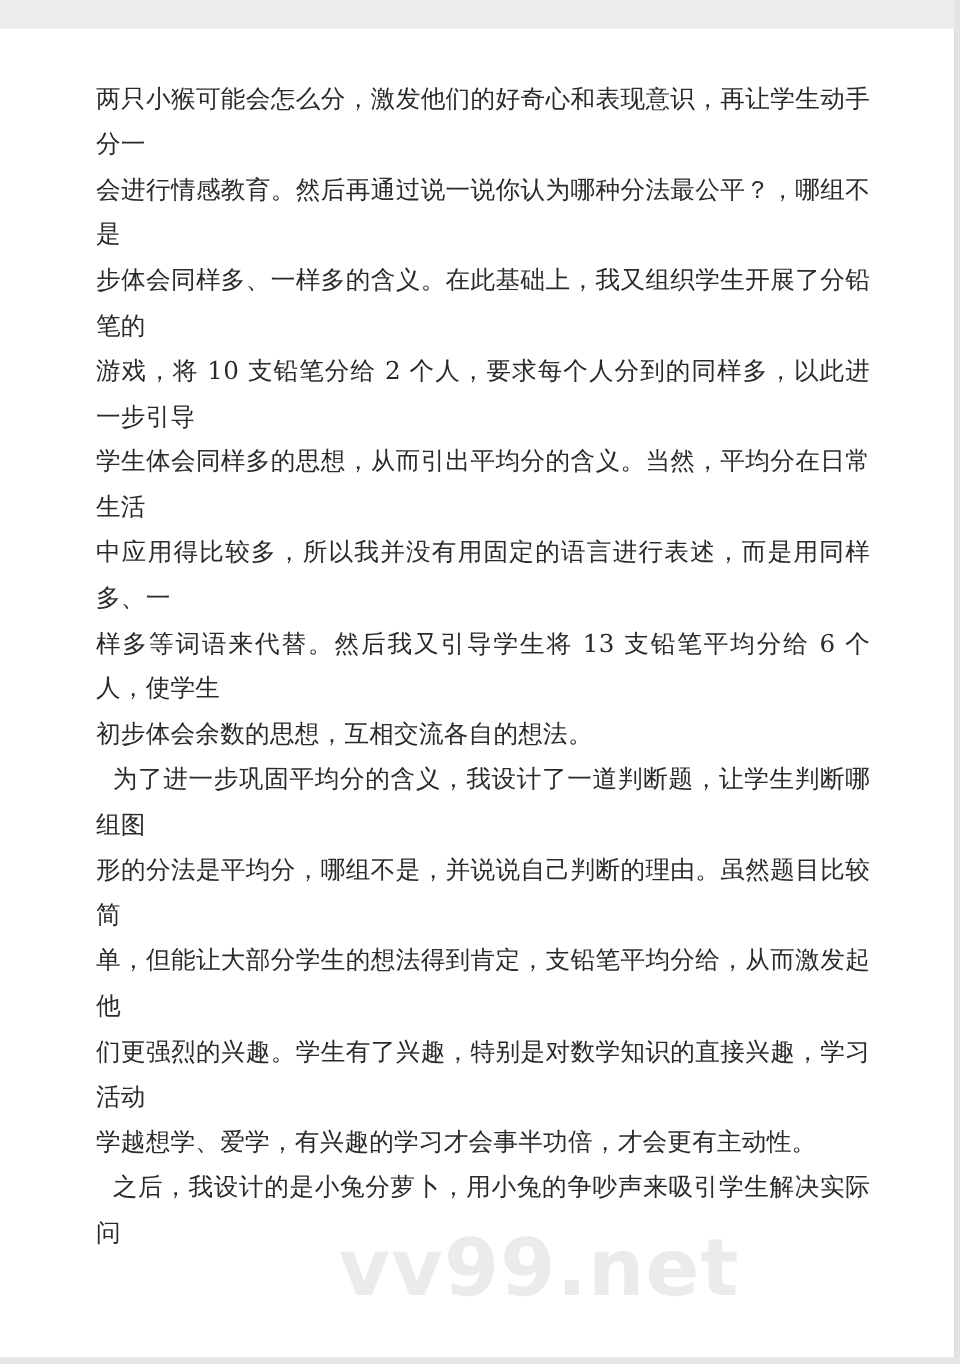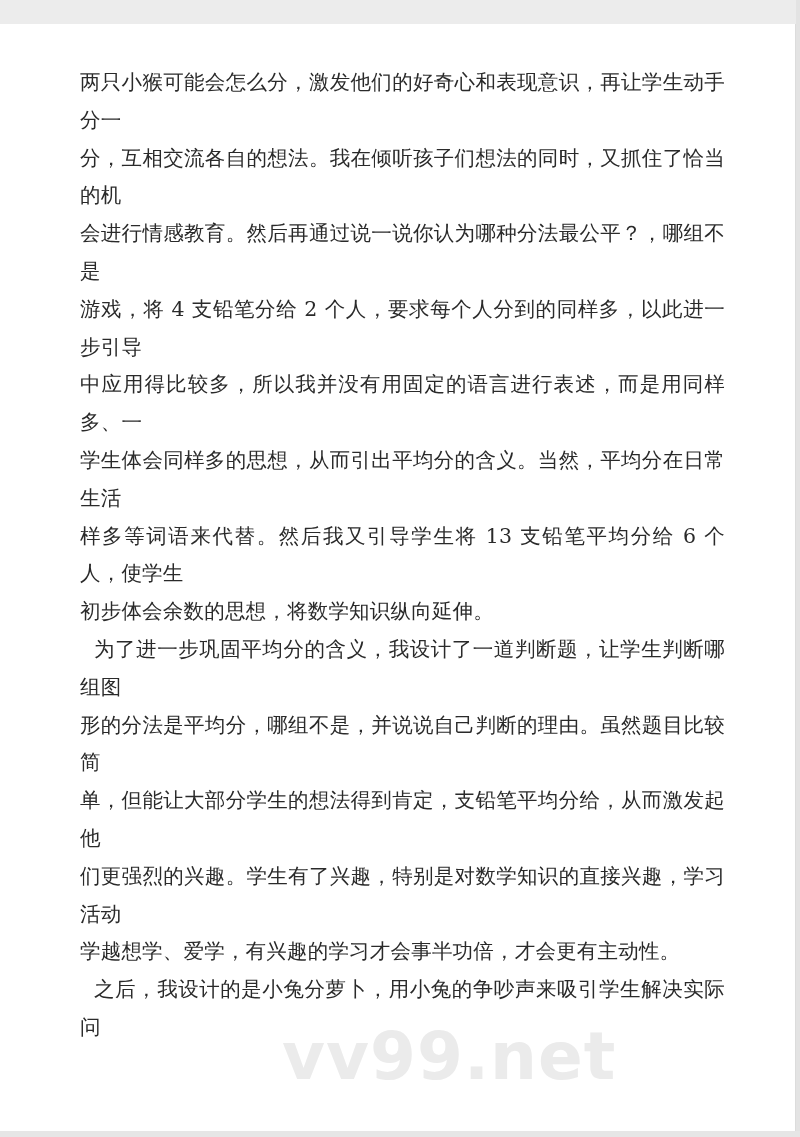--- a/index.html
+++ b/index.html
@@ -75,27 +75,27 @@
   }
 </style>
 </head>
 <body>
 
 <div class="page">
   <div class="text-block">
 
     <div class="para">
       <div>两只小猴可能会怎么分，激发他们的好奇心和表现意识，再让学生动手分一</div>
-      <div>分，互相交流各自的想法。我在倾听孩子们想法的同时，又抓住了恰当的机</div>
       <div>会进行情感教育。然后再通过说一说你认为哪种分法最公平？，哪组不是</div>
-      <div>游戏，将 4 支铅笔分给 2 个人，要求每个人分到的同样多，以此进一步引导</div>
+      <div>步体会同样多、一样多的含义。在此基础上，我又组织学生开展了分铅笔的</div>
+      <div>游戏，将 10 支铅笔分给 2 个人，要求每个人分到的同样多，以此进一步引导</div>
+      <div>学生体会同样多的思想，从而引出平均分的含义。当然，平均分在日常生活</div>
       <div>中应用得比较多，所以我并没有用固定的语言进行表述，而是用同样多、一</div>
-      <div>学生体会同样多的思想，从而引出平均分的含义。当然，平均分在日常生活</div>
       <div>样多等词语来代替。然后我又引导学生将 13 支铅笔平均分给 6 个人，使学生</div>
-      <div>初步体会余数的思想，将数学知识纵向延伸。</div>
+      <div>初步体会余数的思想，互相交流各自的想法。</div>
     </div>
 
     <div class="para indent">
       <div>为了进一步巩固平均分的含义，我设计了一道判断题，让学生判断哪组图</div>
       <div style="text-indent:0">形的分法是平均分，哪组不是，并说说自己判断的理由。虽然题目比较简</div>
       <div style="text-indent:0">单，但能让大部分学生的想法得到肯定，支铅笔平均分给，从而激发起他</div>
       <div style="text-indent:0">们更强烈的兴趣。学生有了兴趣，特别是对数学知识的直接兴趣，学习活动</div>
       <div style="text-indent:0">学越想学、爱学，有兴趣的学习才会事半功倍，才会更有主动性。</div>
     </div>
 

